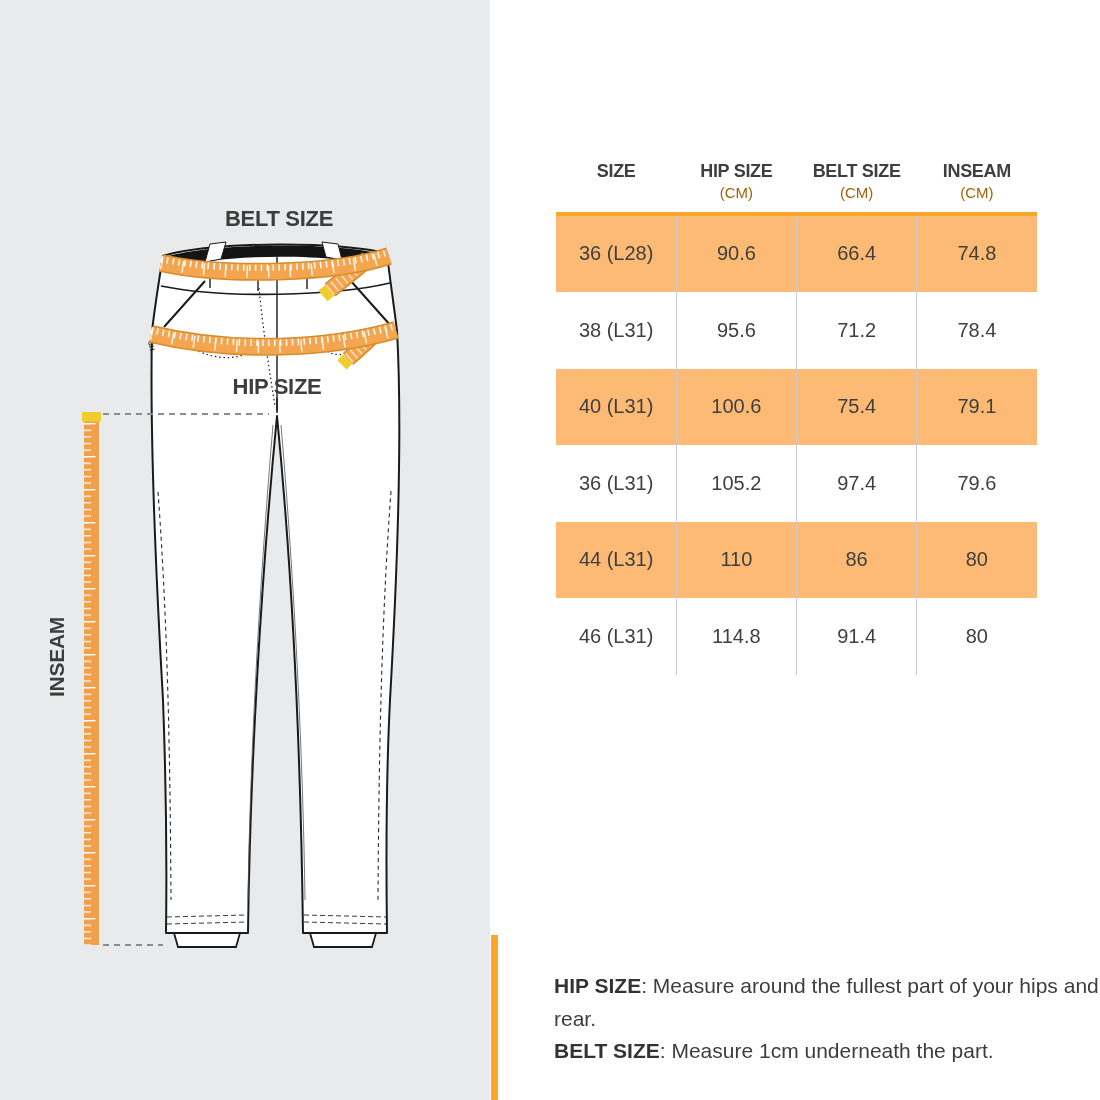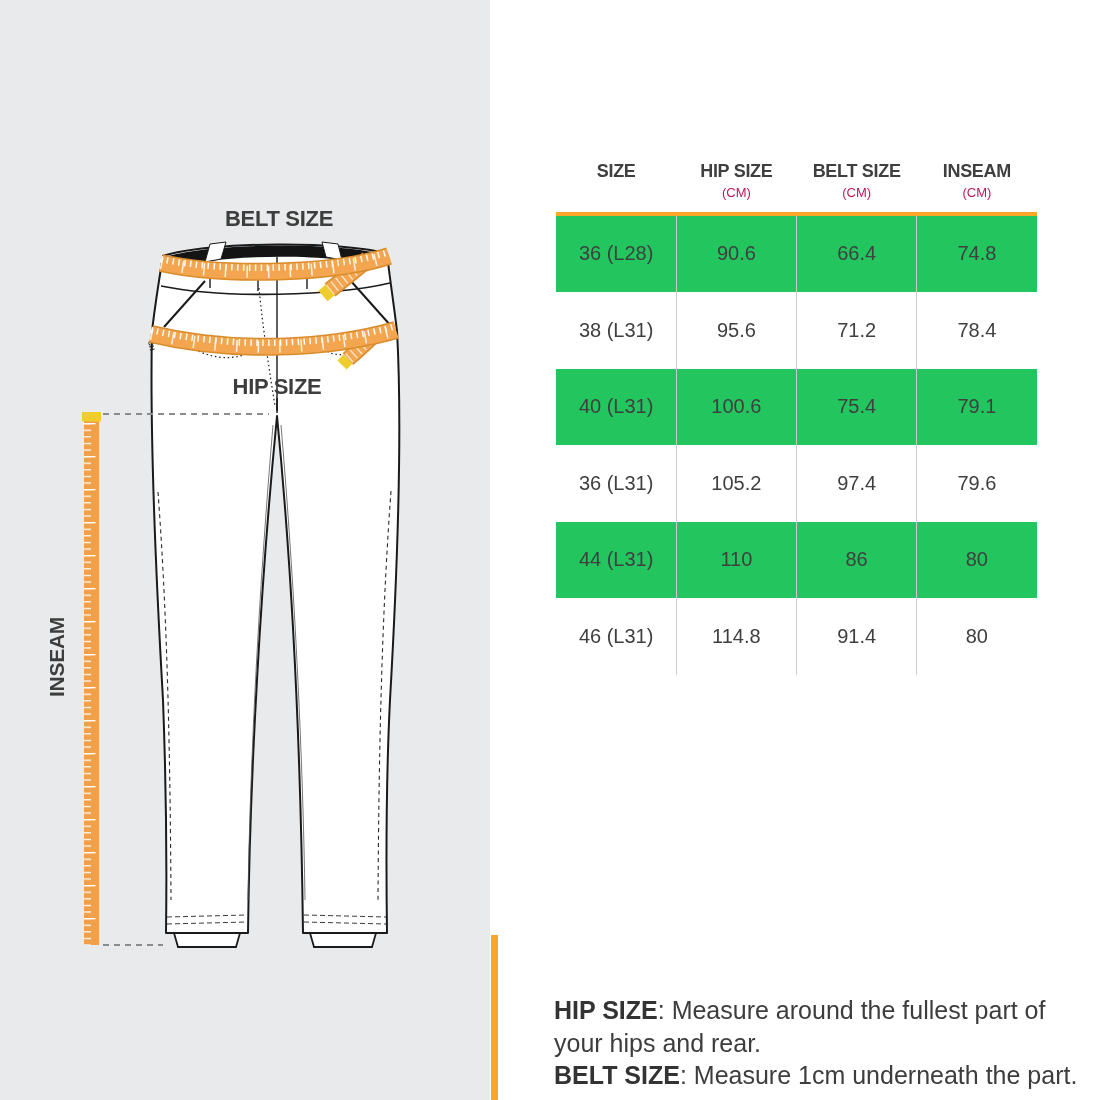--- a/index.html
+++ b/index.html
@@ -23,32 +23,32 @@
   .lbl-hip{left:277px;top:374px;transform:translateX(-50%);}
   .lbl-inseam{left:57px;top:657px;transform:translate(-50%,-50%) rotate(-90deg);font-size:21px;}
   .accent-bar{
     position:absolute;left:491px;top:935px;width:7px;height:165px;
     background:#f9a62b;
   }
   
   .size-table{position:absolute;left:556px;top:148px;width:481px;}
   .t-head{display:grid;grid-template-columns:repeat(4,1fr);padding-top:10px;text-align:center;}
   .col-title{font-size:18px;font-weight:bold;line-height:26px;letter-spacing:-0.3px;color:#3f3f3f;}
-  .col-unit{font-size:13px;line-height:18px;color:#be185d;}
+  .col-unit{font-size:15px;line-height:18px;color:#a16207;}
   .t-rule{height:3.5px;background:#f9a62b;margin-top:10px;}
   .t-body{position:relative;}
   .t-row{
     display:grid;grid-template-columns:repeat(4,1fr);height:76.5px;
     align-items:center;text-align:center;font-size:20px;color:#3f3f3f;
   }
-  .t-row.shade{background:#22c55e;}
+  .t-row.shade{background:#fdba74;}
   .vline{position:absolute;top:0;bottom:0;width:1px;background:#cbcbcb;}
   .vline.v1{left:120px;} .vline.v2{left:240px;} .vline.v3{left:360px;}
   
-  .notes{position:absolute;left:554px;top:994px;font-size:25px;line-height:32.5px;color:#3d3d3d;}
+  .notes{position:absolute;left:554px;top:970px;font-size:21px;line-height:32.5px;color:#3d3d3d;}
   .notes b{color:#333;}
 </style>
 </head>
 <body>
 
 <div class="panel">
   <svg width="490" height="1100" viewBox="0 0 490 1100">
     <defs>
       <pattern id="rulMinor" x="84" y="423" width="15" height="6.6" patternUnits="userSpaceOnUse">
         <line x1="0" y1="0.6" x2="7" y2="0.6" stroke="#ffffff" stroke-width="1.3"></line>

